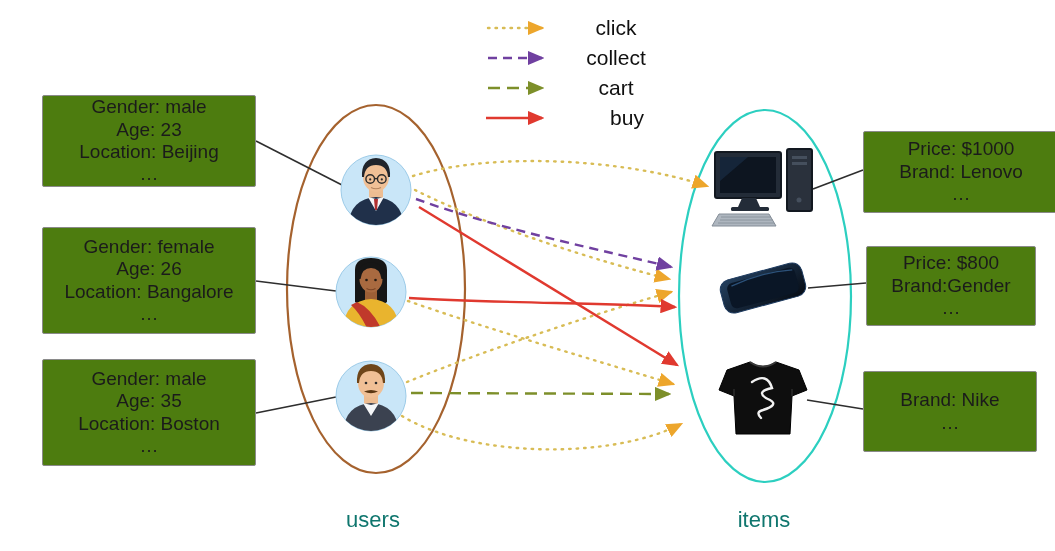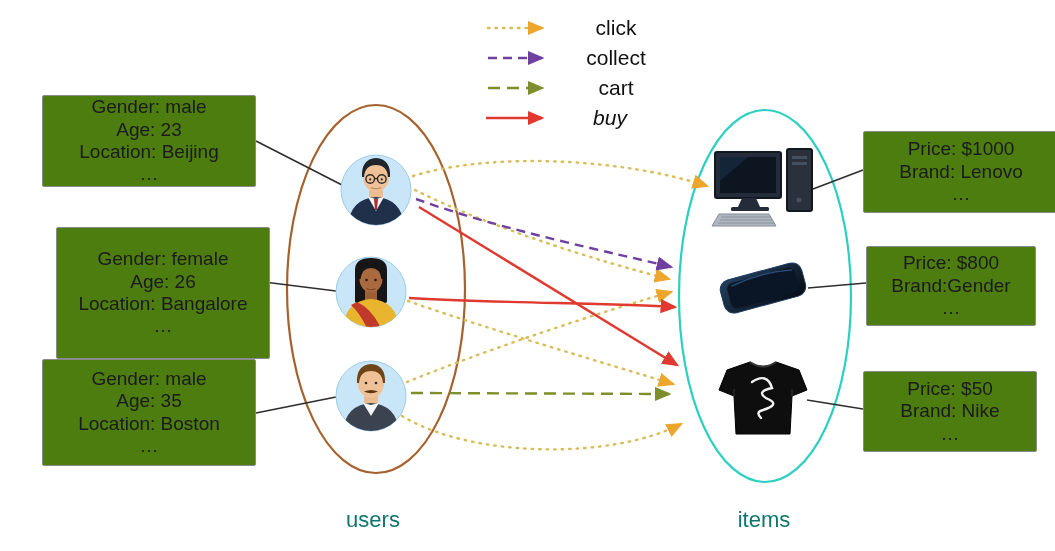--- a/index.html
+++ b/index.html
@@ -159,29 +159,29 @@
       <path d="M -13 -36 L -36 -28 L -44 -8 L -29 -2 L -27 36 L 27 36 L 29 -2 L 44 -8 L 36 -28 L 13 -36 Q 0 -27 -13 -36 Z" fill="#0e0e0e" stroke="#000" stroke-width="1"></path>
       <path d="M -13 -36 Q 0 -27 13 -36" fill="none" stroke="#3a3a3a" stroke-width="2"></path>
       <path d="M -29 -2 L -29 -9 M 29 -2 L 29 -9" stroke="#2c2c2c" stroke-width="1.5"></path>
       <path d="M -11 -16 Q 4 -26 9 -10 Q -10 -6 7 2 Q 16 7 0 12 Q -8 14 -2 20" fill="none" stroke="#f2f2f2" stroke-width="2.4" stroke-linecap="round"></path>
     </g>
   </svg>
 
   <div class="legend-label" style="left:540px; top:16px;">click</div>
   <div class="legend-label" style="left:540px; top:46px;">collect</div>
   <div class="legend-label" style="left:540px; top:76px;">cart</div>
-  <div class="legend-label" style="left:534px; top:106px;font-style:italic;">buy</div>
+  <div class="legend-label" style="left:551px; top:106px;">buy</div>
 
   <div class="info-box" style="left:21px; top:95px; width:214px; height:92px;">
     <div>Gender: male</div>
     <div>Age: 23</div>
     <div>Location: Beijing</div>
     <div>…</div>
   </div>
-  <div class="info-box" style="left:35px; top:227px; width:214px; height:132px;">
+  <div class="info-box" style="left:21px; top:227px; width:214px; height:107px;">
     <div>Gender: female</div>
     <div>Age: 26</div>
     <div>Location: Bangalore</div>
     <div>…</div>
   </div>
   <div class="info-box" style="left:21px; top:359px; width:214px; height:107px;">
     <div>Gender: male</div>
     <div>Age: 35</div>
     <div>Location: Boston</div>
     <div>…</div>
@@ -191,21 +191,20 @@
     <div>Price: $1000</div>
     <div>Brand: Lenovo</div>
     <div>…</div>
   </div>
   <div class="info-box" style="left:845px; top:246px; width:170px; height:80px;">
     <div>Price: $800</div>
     <div>Brand:Gender</div>
     <div>…</div>
   </div>
   <div class="info-box" style="left:842px; top:371px; width:174px; height:81px;">
-    <div>Price: $50</div>
     <div>Brand: Nike</div>
     <div>…</div>
   </div>
 
   <div class="group-label" style="left:297px; top:507px;">users</div>
   <div class="group-label" style="left:688px; top:507px;">items</div>
 
 </div>
 
 </body></html>

